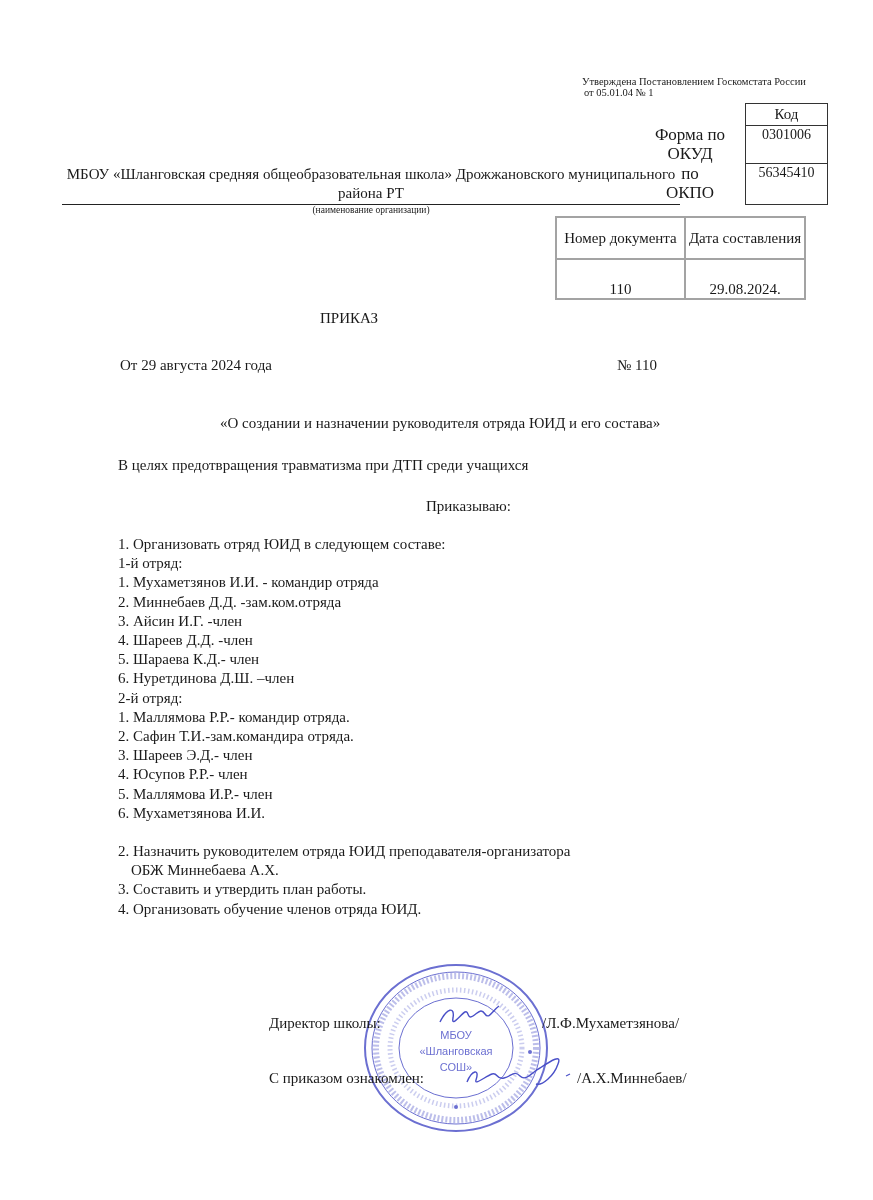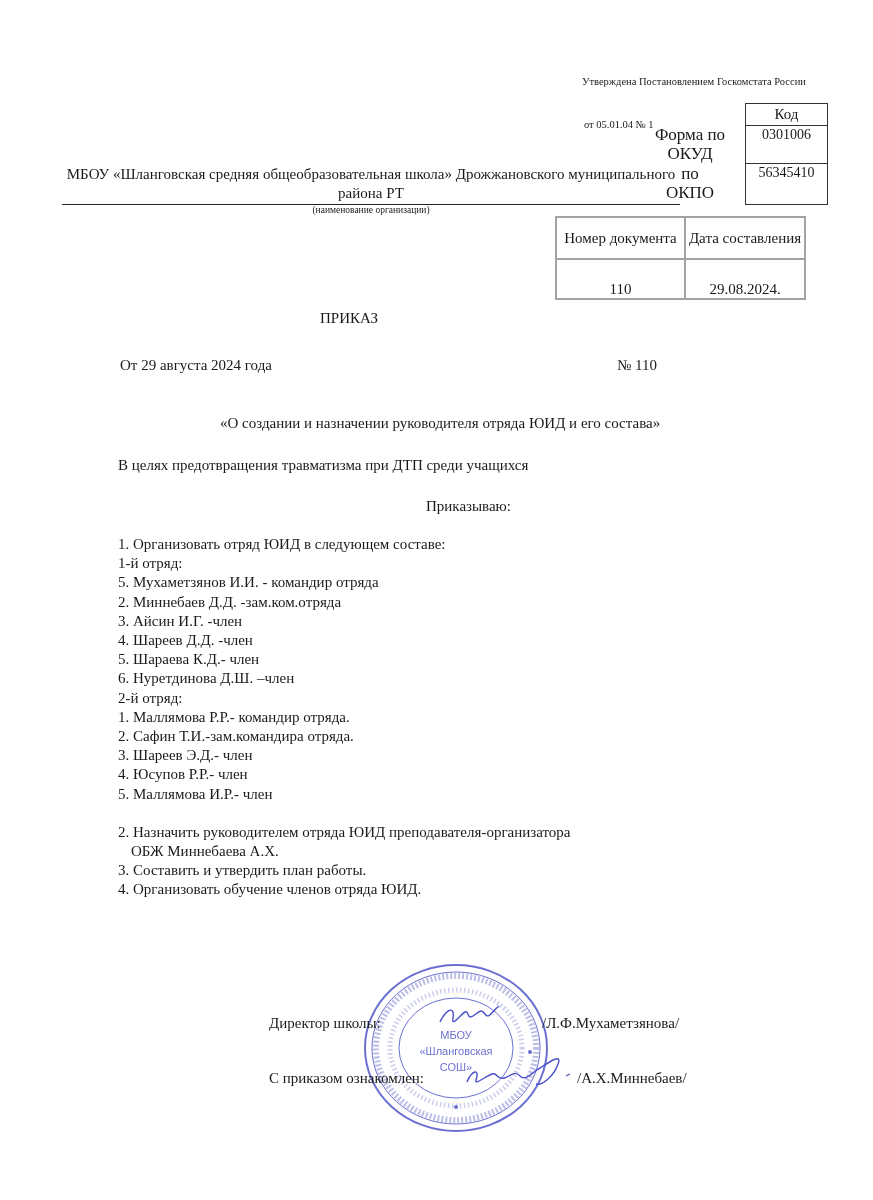--- a/index.html
+++ b/index.html
@@ -21,21 +21,21 @@
   .doctable tr.v td { height: 38px; }
   .txt { font-size: 15px; line-height: 19.6px; }
   .list { position: absolute; left: 118px; top: 535px; font-size: 15px; line-height: 19.2px; }
   .list div { white-space: nowrap; }
   .stamp { position: absolute; left: 362px; top: 962px; width: 188px; height: 172px; }
 </style>
 </head>
 <body>
 
 <div class="abs approval" style="left:582px; top:76px;">Утверждена  Постановлением Госкомстата России</div>
-<div class="abs approval" style="left:584px; top:87px;margin-top:32px;">от 05.01.04 № 1</div>
+<div class="abs approval" style="left:584px; top:87px;">от 05.01.04 № 1</div>
 
 <div class="abs rlabel" style="left:640px; top:125px; width:100px;">
   <div>Форма по</div>
   <div>ОКУД</div>
 </div>
 <div class="abs rlabel" style="left:640px; top:164px; width:100px;">
   <div>по</div>
   <div>ОКПО</div>
 </div>
 
@@ -69,32 +69,33 @@
 
 <div class="abs txt" style="left:220px; top:414px;">«О создании и назначении руководителя отряда ЮИД и его состава»</div>
 
 <div class="abs txt" style="left:118px; top:456px;">В целях предотвращения травматизма при ДТП среди учащихся</div>
 
 <div class="abs txt" style="left:426px; top:497px;">Приказываю:</div>
 
 <div class="list">
   <div>1. Организовать отряд ЮИД в следующем составе:</div>
   <div>1-й отряд:</div>
-  <div>5. Мухаметзянов И.И. - командир отряда</div>
+  <div>1. Мухаметзянов И.И. - командир отряда</div>
   <div>2. Миннебаев Д.Д. -зам.ком.отряда</div>
   <div>3. Айсин И.Г. -член</div>
   <div>4. Шареев Д.Д. -член</div>
   <div>5. Шараева К.Д.- член</div>
   <div>6. Нуретдинова Д.Ш. –член</div>
   <div>2-й отряд:</div>
   <div>1. Маллямова Р.Р.- командир отряда.</div>
   <div>2. Сафин Т.И.-зам.командира отряда.</div>
   <div>3. Шареев Э.Д.- член</div>
   <div>4. Юсупов Р.Р.- член</div>
   <div>5. Маллямова И.Р.- член</div>
+  <div>6. Мухаметзянова И.И.</div>
   <div style="height:19px;"></div>
   <div>2. Назначить руководителем отряда ЮИД преподавателя-организатора</div>
   <div style="padding-left:13px;">ОБЖ Миннебаева А.Х.</div>
   <div>3. Составить и утвердить план работы.</div>
   <div>4. Организовать обучение членов отряда ЮИД.</div>
 </div>
 
 <svg class="stamp" viewBox="0 0 188 172">
   <g fill="none" stroke="#6b6fd1">
     <ellipse cx="94" cy="86" rx="91" ry="83" stroke-width="2"></ellipse>

